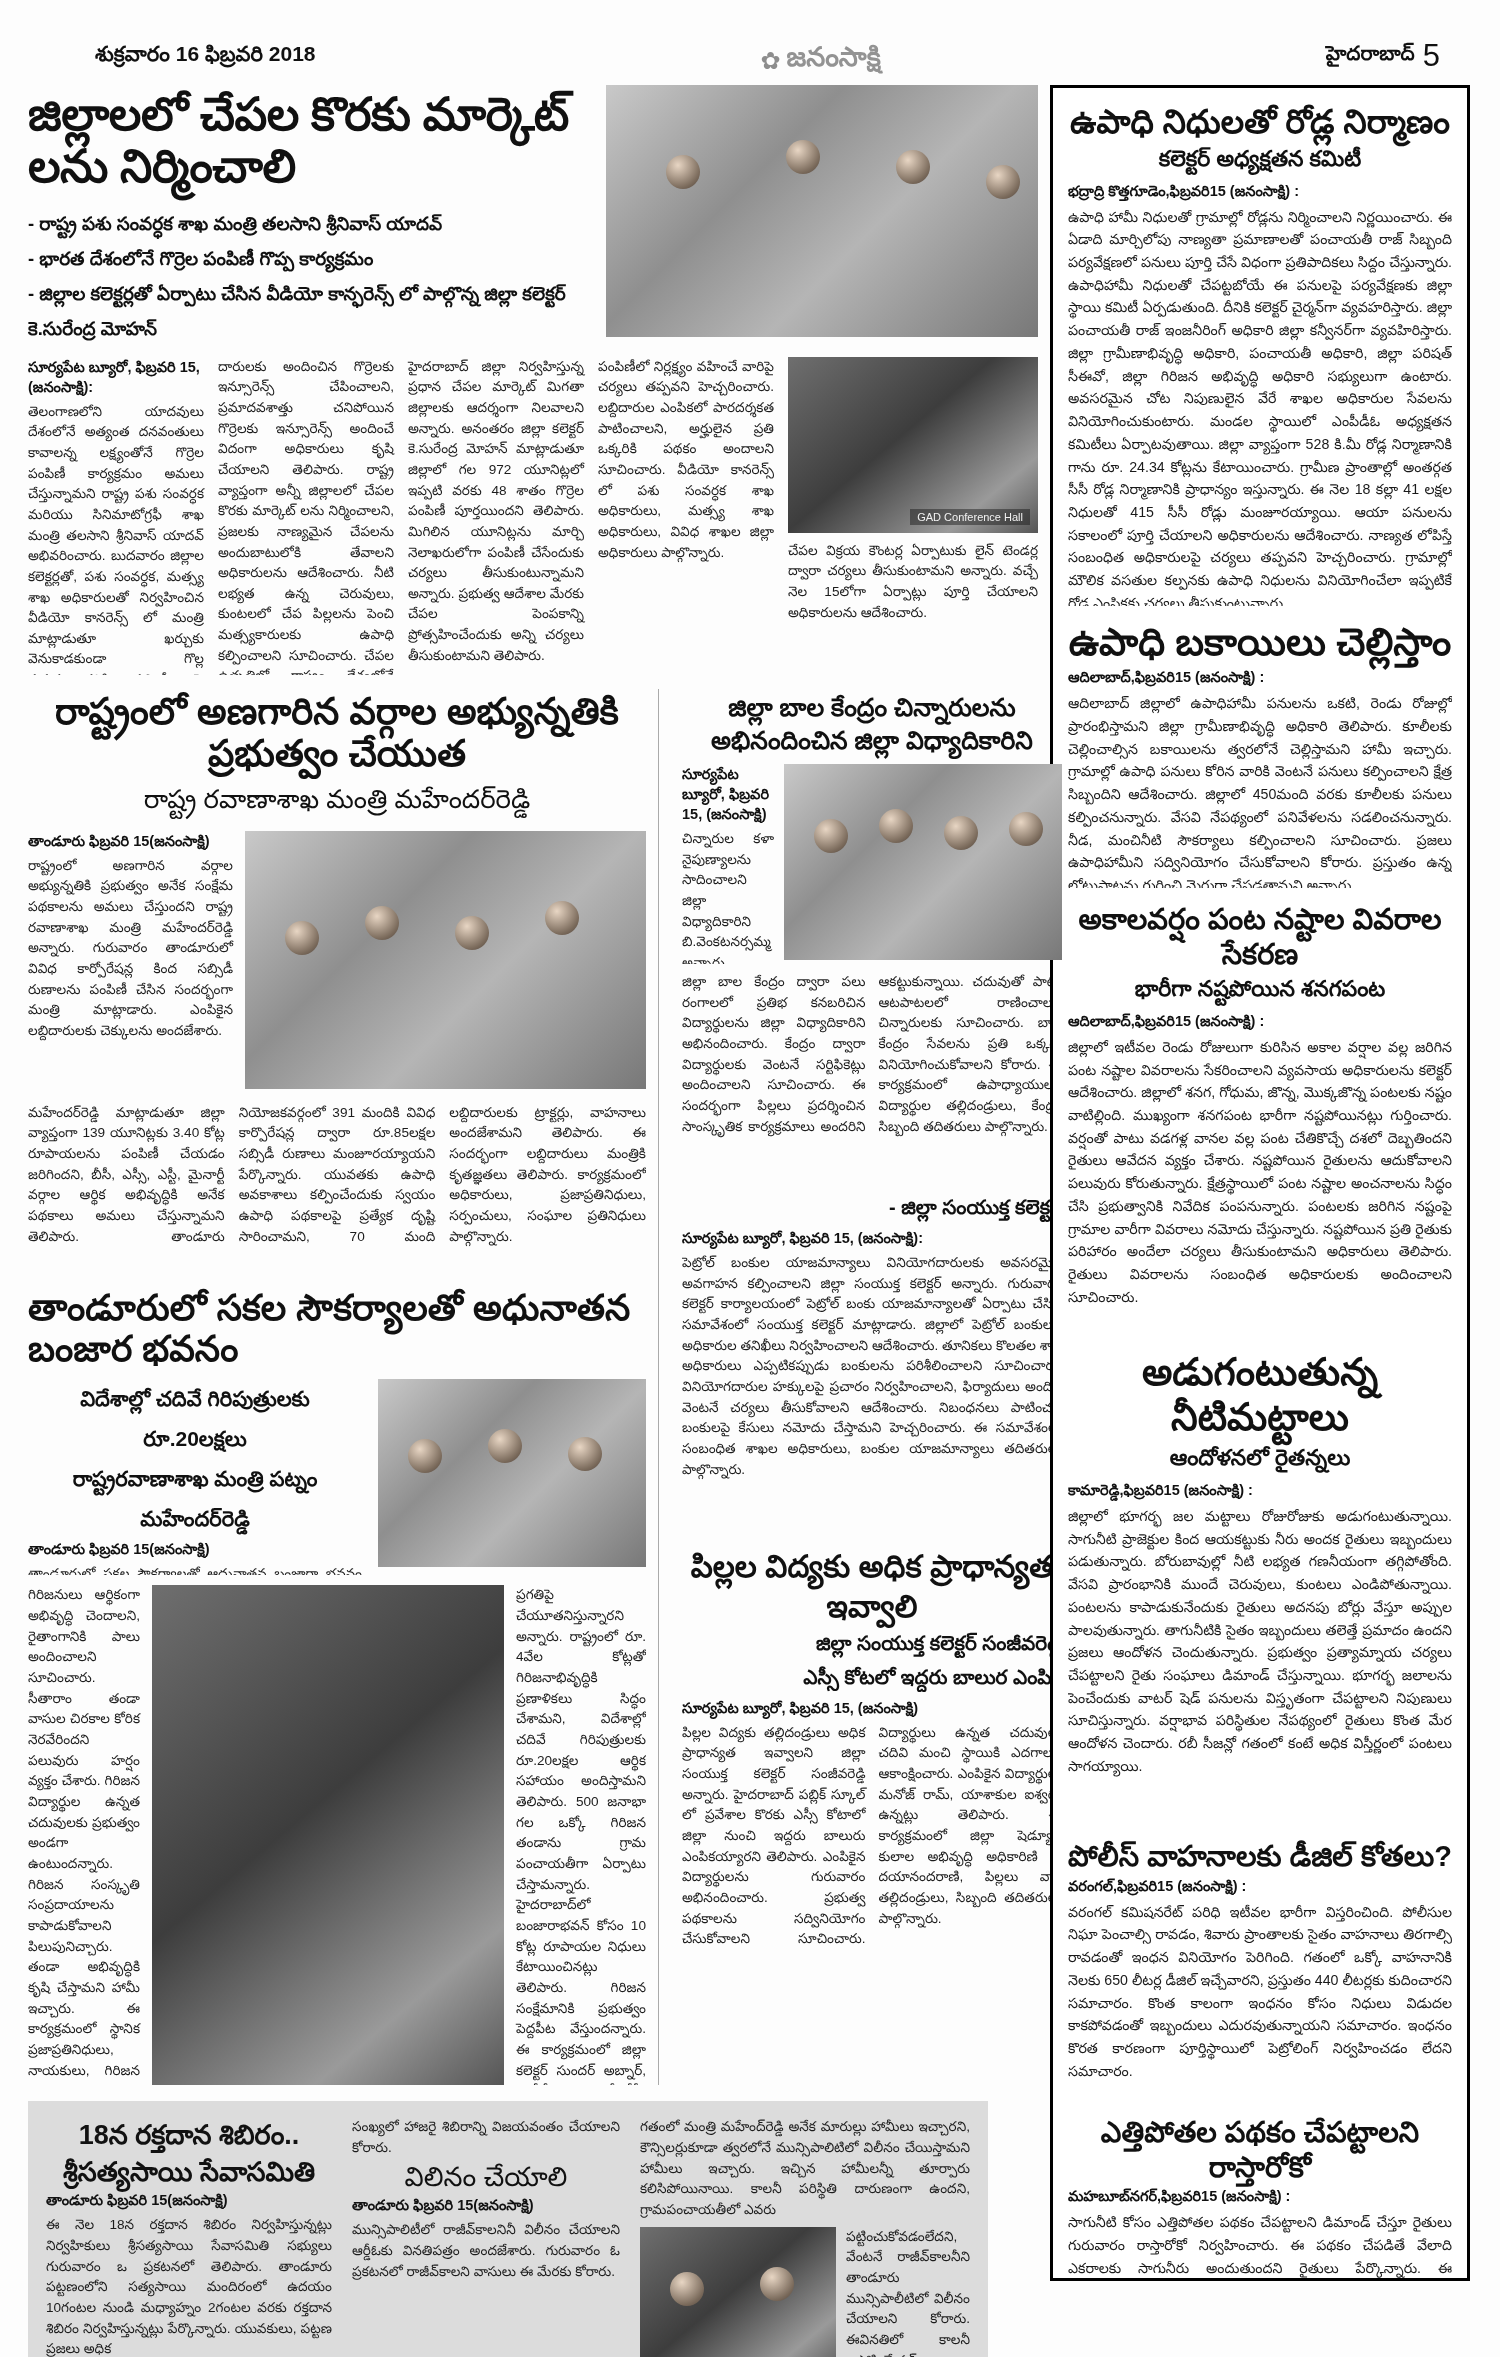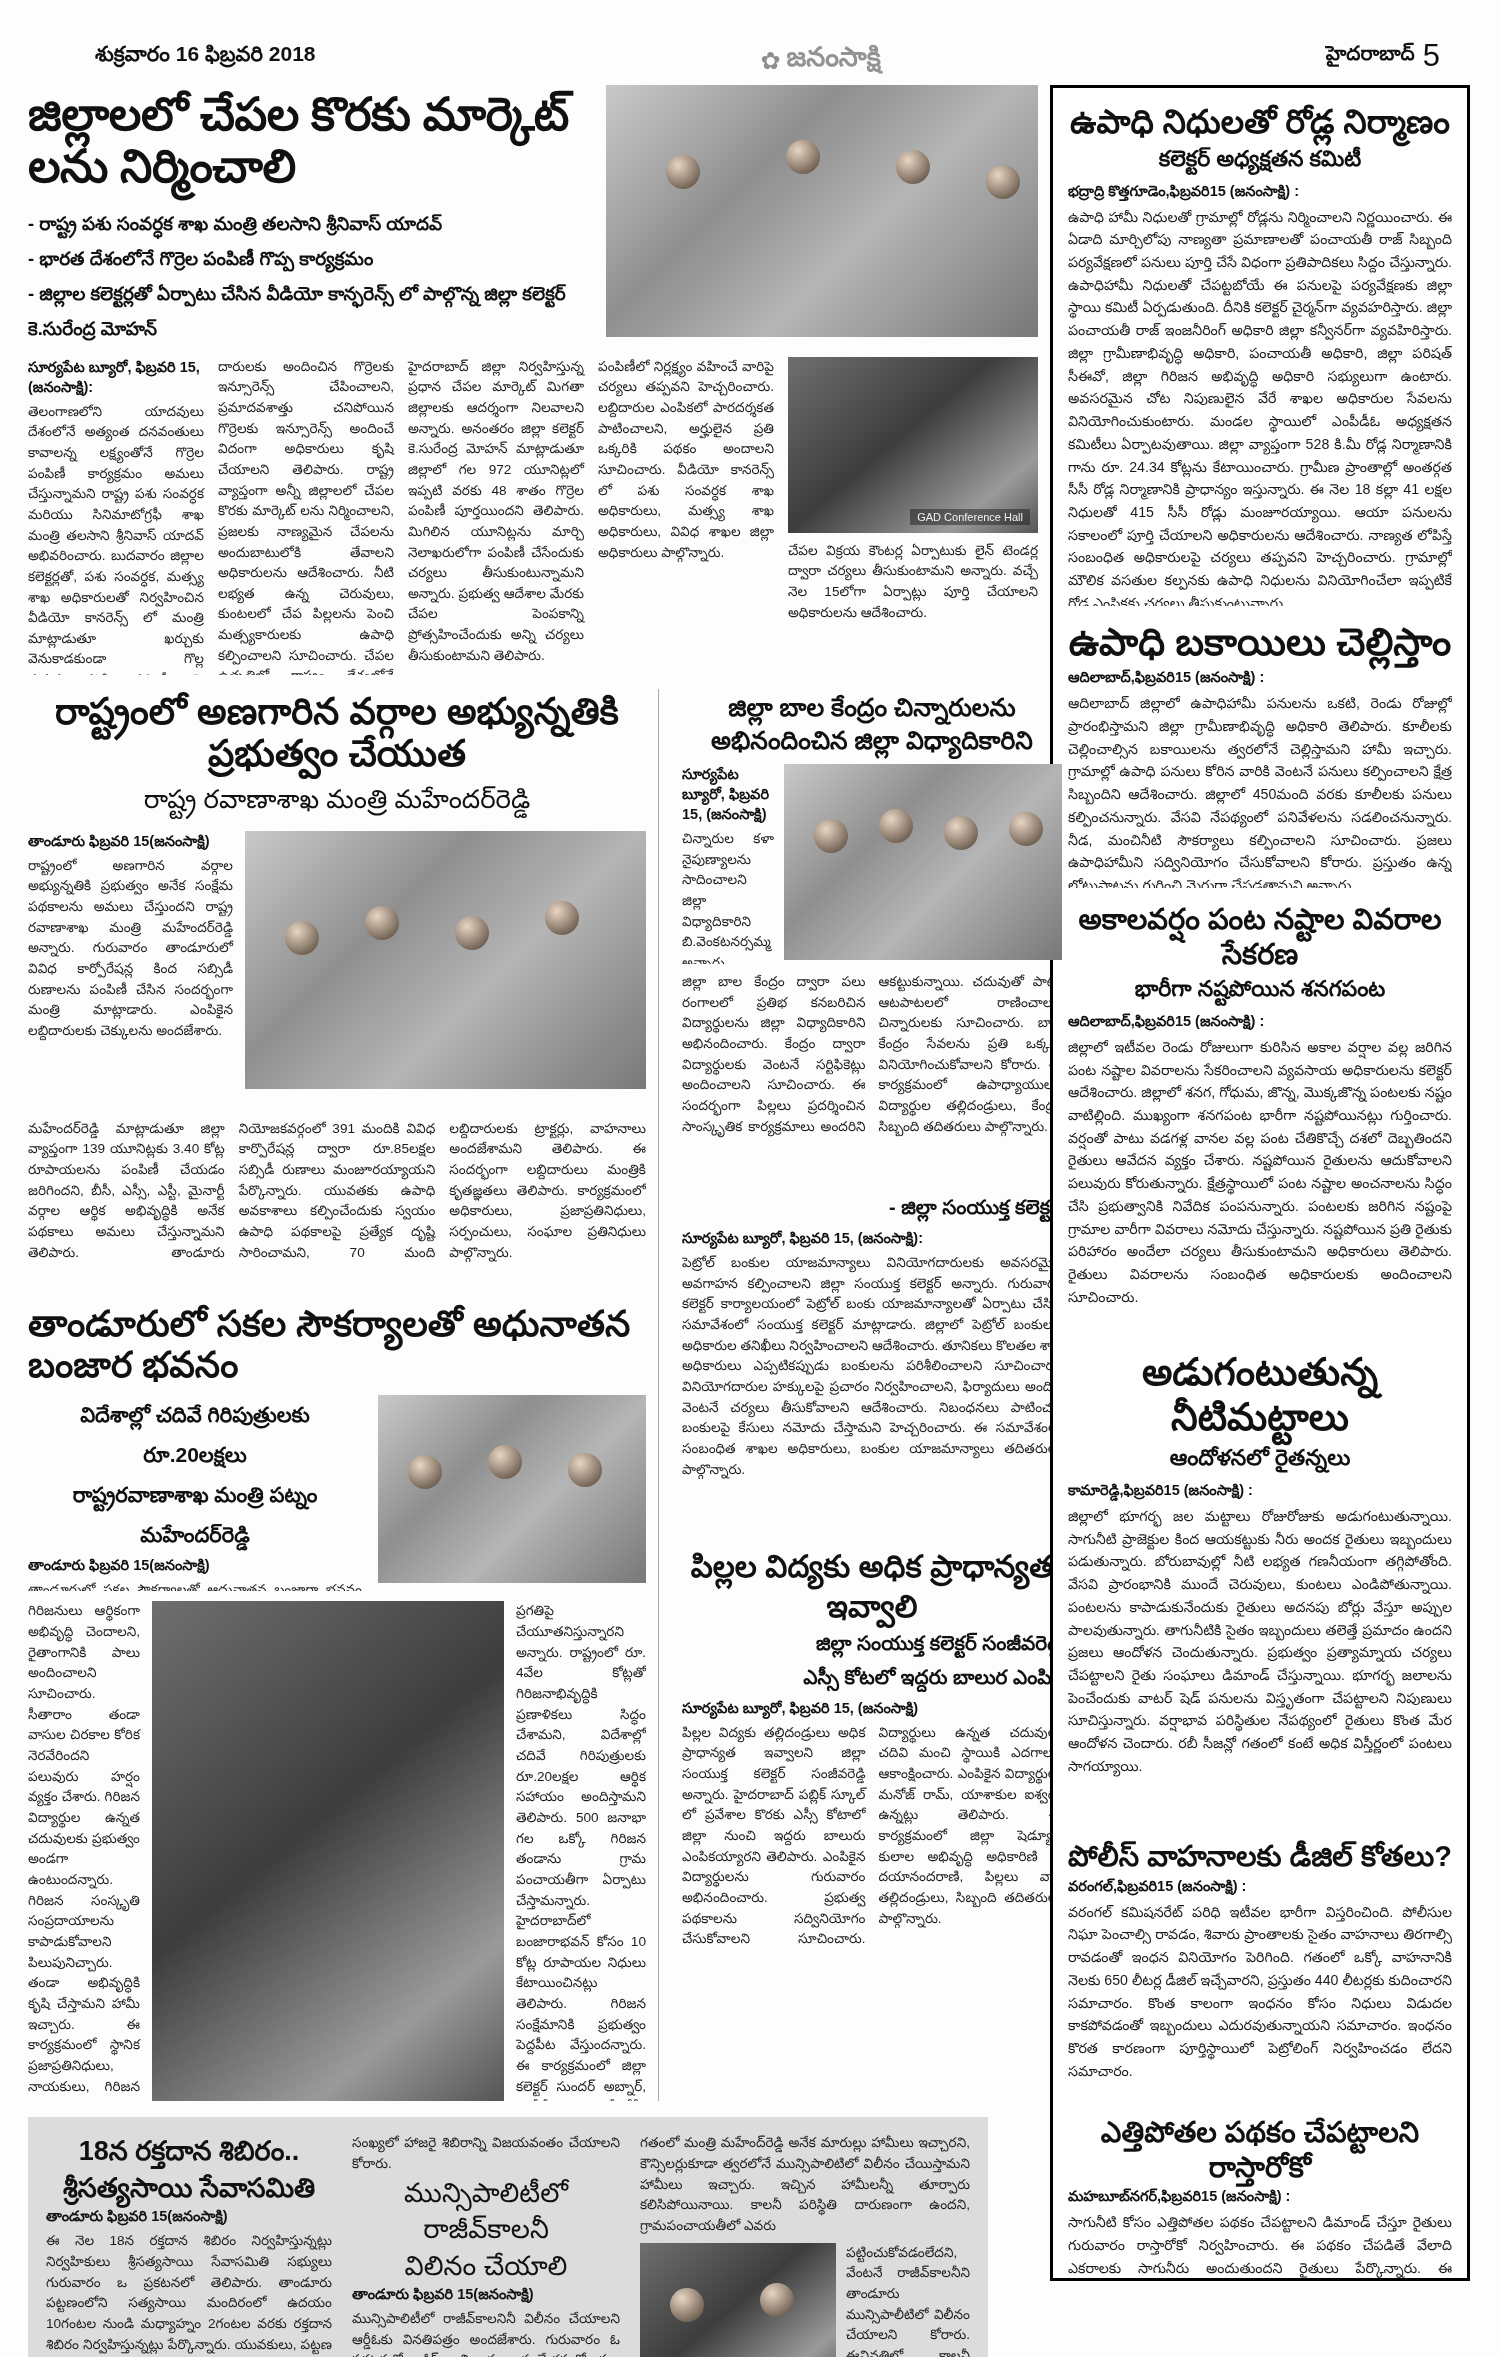--- a/index.html
+++ b/index.html
@@ -37,21 +37,21 @@
   .gad{width:250px;height:176px;margin-bottom:8px;}
   
   .mid-row{display:flex;gap:0;margin-top:14px;}
   .bc-zone{width:618px;flex:none;padding-right:12px;}
   .mid-col{width:380px;flex:none;border-left:1px solid #aaa;padding-left:23px;}
   .h-b{font-size:37px;font-weight:800;text-align:center;line-height:1.15;margin:2px 0 8px;}
   .sub-b{font-size:26px;font-weight:normal;text-align:center;margin:0 0 10px;}
   .b-row{display:flex;gap:12px;}
   .b-col1{width:205px;flex:none;}
   .b-photo{flex:1;height:258px;}
-  .b-bottom{margin-top:26px;column-count:3;column-gap:14px;height:168px;}
+  .b-bottom{margin-top:10px;column-count:3;column-gap:14px;height:168px;}
   
   .art-c{margin-top:16px;}
   .h-c{font-size:36px;font-weight:800;line-height:1.15;margin:4px 0 10px;}
   .c-top{display:flex;gap:16px;}
   .c-left{flex:1;min-width:0;}
   .c-sub{font-size:21px;font-weight:bold;text-align:center;line-height:1.9;}
   .c-photo{width:268px;height:188px;}
   .c-bot{display:flex;gap:12px;margin-top:10px;height:500px;}
   .c-narrow{width:112px;flex:none;}
   .temple{width:352px;height:500px;}
@@ -227,21 +227,20 @@
 
       <div class="bottom-strip">
         <div class="bs-col1">
           <div class="bs-h">18న రక్తదాన శిబిరం..</div>
           <div class="bs-h">శ్రీసత్యసాయి సేవాసమితి</div>
           <div class="dateline">తాండూరు ఫిబ్రవరి 15(జనంసాక్షి)</div>
           <div class="jtxt">ఈ నెల 18న రక్తదాన శిబిరం నిర్వహిస్తున్నట్లు నిర్వహికులు శ్రీసత్యసాయి సేవాసమితి సభ్యులు గురువారం ఒ ప్రకటనలో తెలిపారు. తాండూరు పట్టణంలోని సత్యసాయి మందిరంలో ఉదయం 10గంటల నుండి మధ్యాహ్నం 2గంటల వరకు రక్తదాన శిబిరం నిర్వహిస్తున్నట్లు పేర్కొన్నారు. యువకులు, పట్టణ ప్రజలు అధిక</div>
         </div>
         <div class="bs-col2">
           <div class="jtxt">సంఖ్యలో హాజరై శిబిరాన్ని విజయవంతం చేయాలని కోరారు.</div>
-          <div class="bs-h light">మున్సిపాలిటీలో రాజీవ్‌కాలనీ</div>
           <div class="bs-h light">విలినం చేయాలి</div>
           <div class="dateline">తాండూరు ఫిబ్రవరి 15(జనంసాక్షి)</div>
           <div class="jtxt">మున్సిపాలిటీలో రాజీవ్‌కాలనినీ విలీనం చేయాలని ఆర్డీఓకు వినతిపత్రం అందజేశారు. గురువారం ఓ ప్రకటనలో రాజీవ్‌కాలని వాసులు ఈ మేరకు కోరారు.</div>
         </div>
         <div class="bs-col3">
           <div class="jtxt">గతంలో మంత్రి మహేంద్‌రెడ్డి అనేక మారుల్లు హామీలు ఇచ్చారని, కౌన్సిలర్లుకూడా త్వరలోనే మున్సిపాలిటిలో విలీనం చేయిస్తామని హామీలు ఇచ్చారు. ఇచ్చిన హామీలన్నీ తూర్పారు కలిసిపోయినాయి. కాలనీ పరిస్థితి దారుణంగా ఉందని, గ్రామపంచాయతీలో ఎవరు</div>
           <div class="bs-photoRow">
             <div class="ph dark bs-photo">
               <div class="heads">
                 <i style="left:30px;top:45px"></i>

